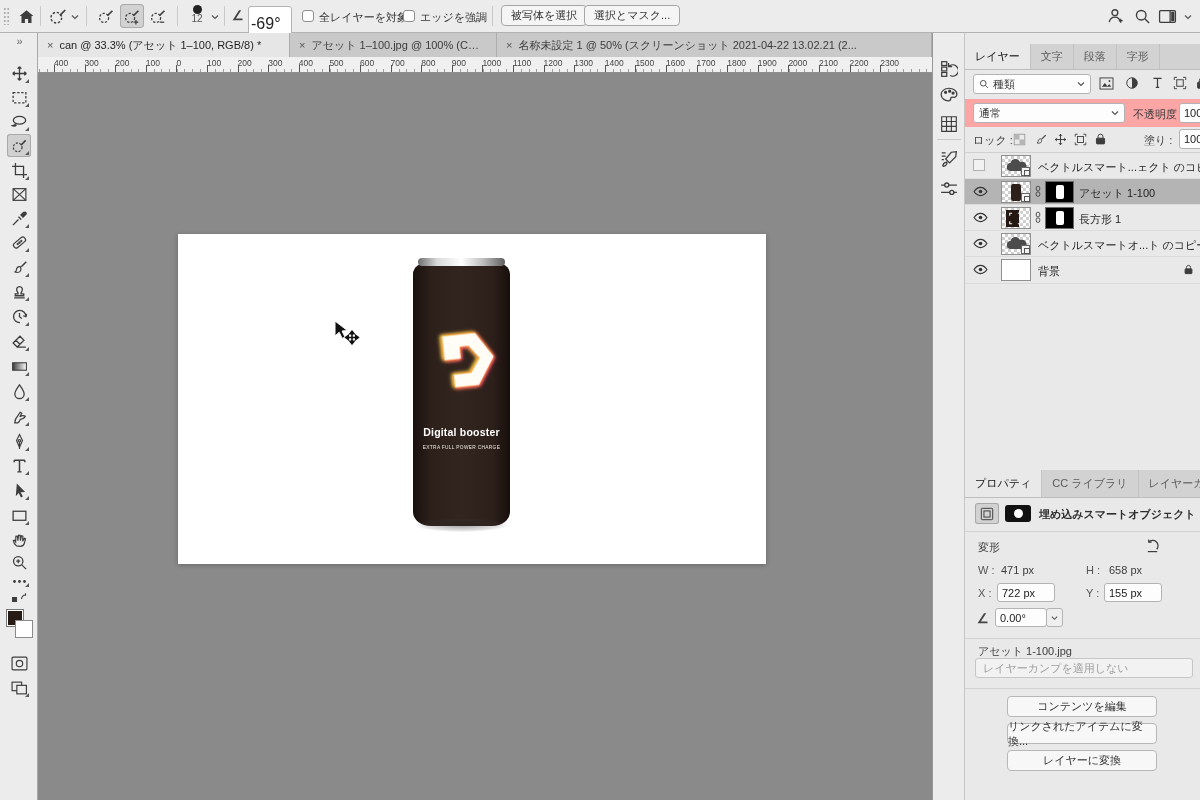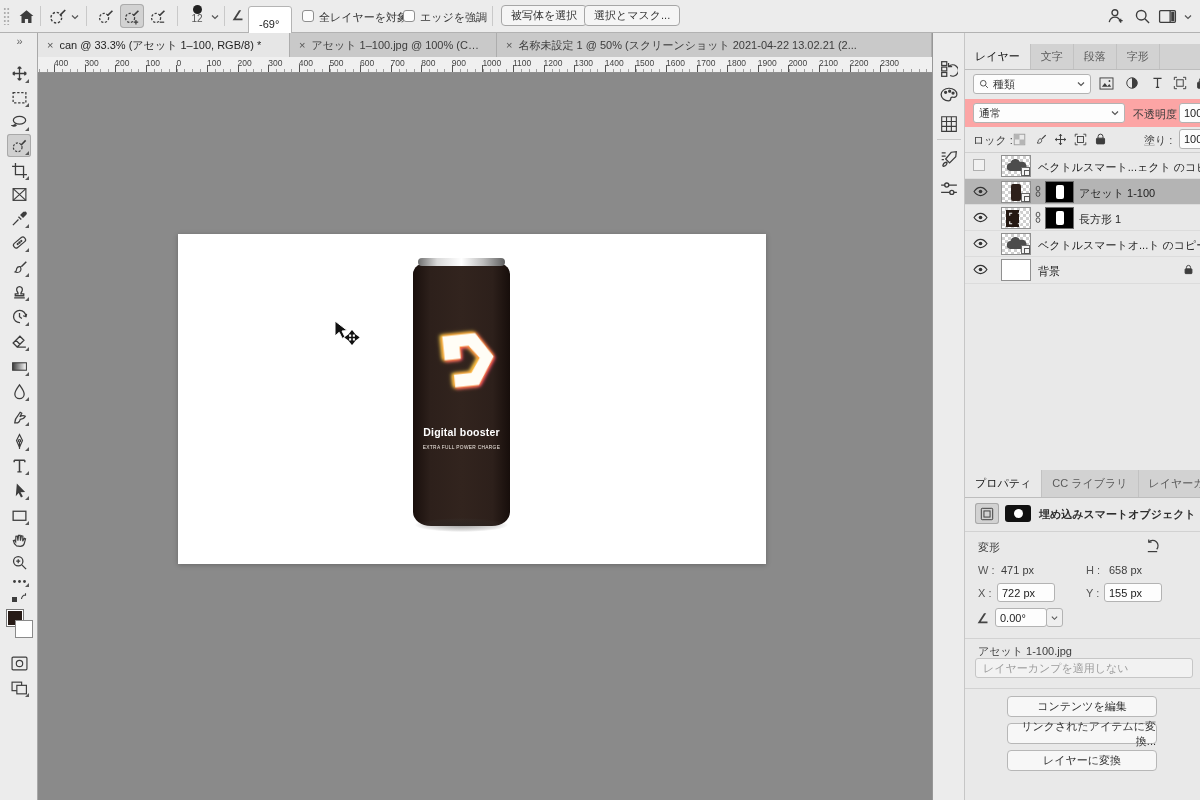--- a/index.html
+++ b/index.html
@@ -12,21 +12,21 @@
   
   .optbar{position:absolute;left:0;top:0;width:1200px;height:32px;background:#ececec;border-bottom:1px solid #b2b2b2;}
   .optbar .sep{position:absolute;top:6px;width:1px;height:20px;background:#c9c9c9;}
   .grip{position:absolute;left:3px;top:7px;width:7px;height:18px;
         background-image:radial-gradient(#adadad 1px,transparent 1.2px);background-size:3.5px 4px;}
   .obtn{position:absolute;top:5px;height:21px;border:1px solid #a6a6a6;border-radius:4px;background:#f5f5f5;
         display:flex;align-items:center;justify-content:center;padding:0 9px;font-size:11px;color:#333;box-sizing:border-box;}
   .cb{position:absolute;top:10px;width:12px;height:12px;border:1px solid #8f8f8f;border-radius:3px;background:#fdfdfd;box-sizing:border-box;}
   .cblabel{position:absolute;top:10px;font-size:11px;color:#333;}
   .ibox{position:absolute;height:36px;background:#fff;border:1px solid #b4b4b4;border-radius:3px;display:flex;align-items:center;
-        padding:0 10px;box-sizing:border-box;font-size:11px;color:#222;}
+        padding:0 2px;box-sizing:border-box;font-size:16px;color:#222;}
   .toolwell{position:absolute;top:4px;width:24px;height:24px;display:flex;align-items:center;justify-content:center;border-radius:4px;}
   .toolwell.pressed{background:#d2d2d2;box-shadow:inset 0 0 0 1px #ababab;}
   .chev{width:8px;height:8px}
   .angleglyph{position:absolute;top:8px;font-size:13px;color:#444;font-weight:bold;}
   .bdot{position:absolute;top:5px;width:22px;text-align:center;}
   .bdot .dot{width:9px;height:9px;border-radius:50%;background:#222;margin:0 auto;}
   .bdot .num{font-size:10px;color:#555;line-height:9px;}
 
   
   .tabbar{position:absolute;left:38px;top:33px;width:894px;height:24px;background:#b9b9b9;display:flex;border-bottom:1px solid #a3a3a3;}
@@ -107,21 +107,21 @@
   .maskthumb{position:absolute;left:80px;top:2px;width:29px;height:22px;background:#000;border:1px solid #6b6b6b;box-sizing:border-box;}
   .canshape{position:absolute;left:10px;top:3px;width:8px;height:14px;background:#fff;border-radius:2px;}
   .lname{position:absolute;left:114px;top:7px;color:#222;white-space:nowrap;}
   .lname.noMask{left:73px;}
   .rowlock{position:absolute;left:218px;top:6px;}
 
   .bottombar{position:absolute;left:0;width:236px;height:24px;background:#e4e4e4;border-top:1px solid #7f1d1d;box-sizing:border-box;margin-top:32px;}
   .bbi{position:absolute;top:4px;width:16px;height:16px;}
   .fxtxt{font-style:italic;font-weight:bold;font-size:11px;color:#454545;}
 
-  .pbody{position:absolute;left:0;top:465px;width:236px;height:302px;background:#e9e9e9;text-align:right;}
+  .pbody{position:absolute;left:0;top:465px;width:236px;height:302px;background:#e9e9e9;}
   .hdiv{position:absolute;left:0;width:236px;height:1px;background:#d2d2d2;}
   .chip{position:absolute;border-radius:3px;box-sizing:border-box;}
   .chip.badge{left:10px;top:5px;width:24px;height:21px;background:#d2d2d2;box-shadow:inset 0 0 0 1px #a8a8a8;
               display:flex;align-items:center;justify-content:center;}
   .chip.mask{left:40px;top:7px;width:26px;height:17px;background:#111;display:flex;align-items:center;justify-content:center;}
   .chip.mask i{width:9px;height:9px;border-radius:50%;background:#fff;}
   .pbtn{position:absolute;left:42px;width:150px;height:21px;background:#f7f7f7;border:1px solid #b7b7b7;border-radius:4px;
         display:flex;align-items:center;justify-content:center;color:#333;box-sizing:border-box;}
   .compfield{position:absolute;left:10px;top:160px;width:218px;height:20px;border:1px solid #c6c6c6;border-radius:3px;
              background:#f2f2f2;color:#9d9d9d;display:flex;align-items:center;padding:0 7px;box-sizing:border-box;}

